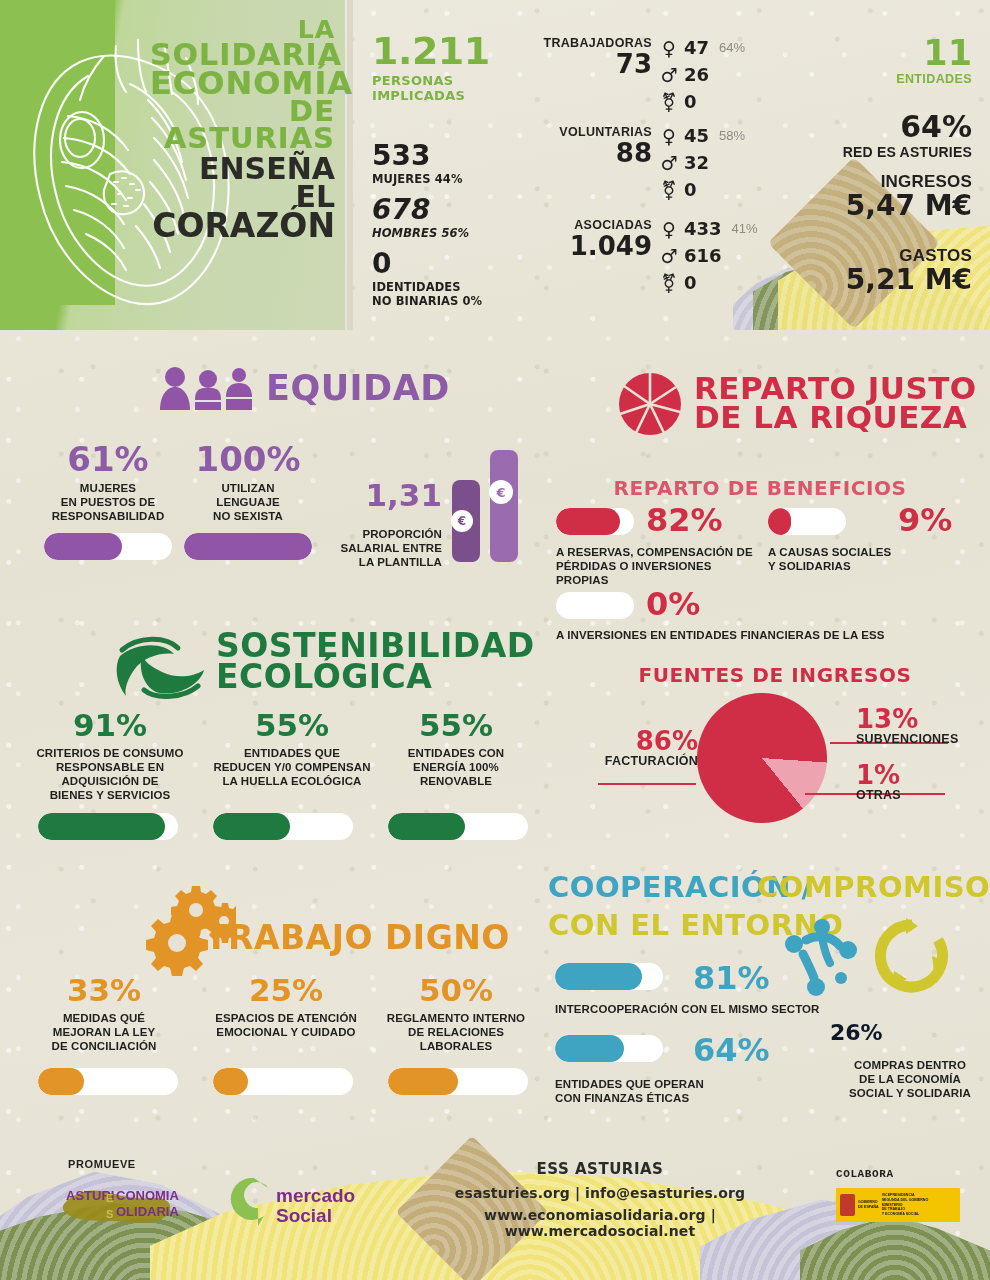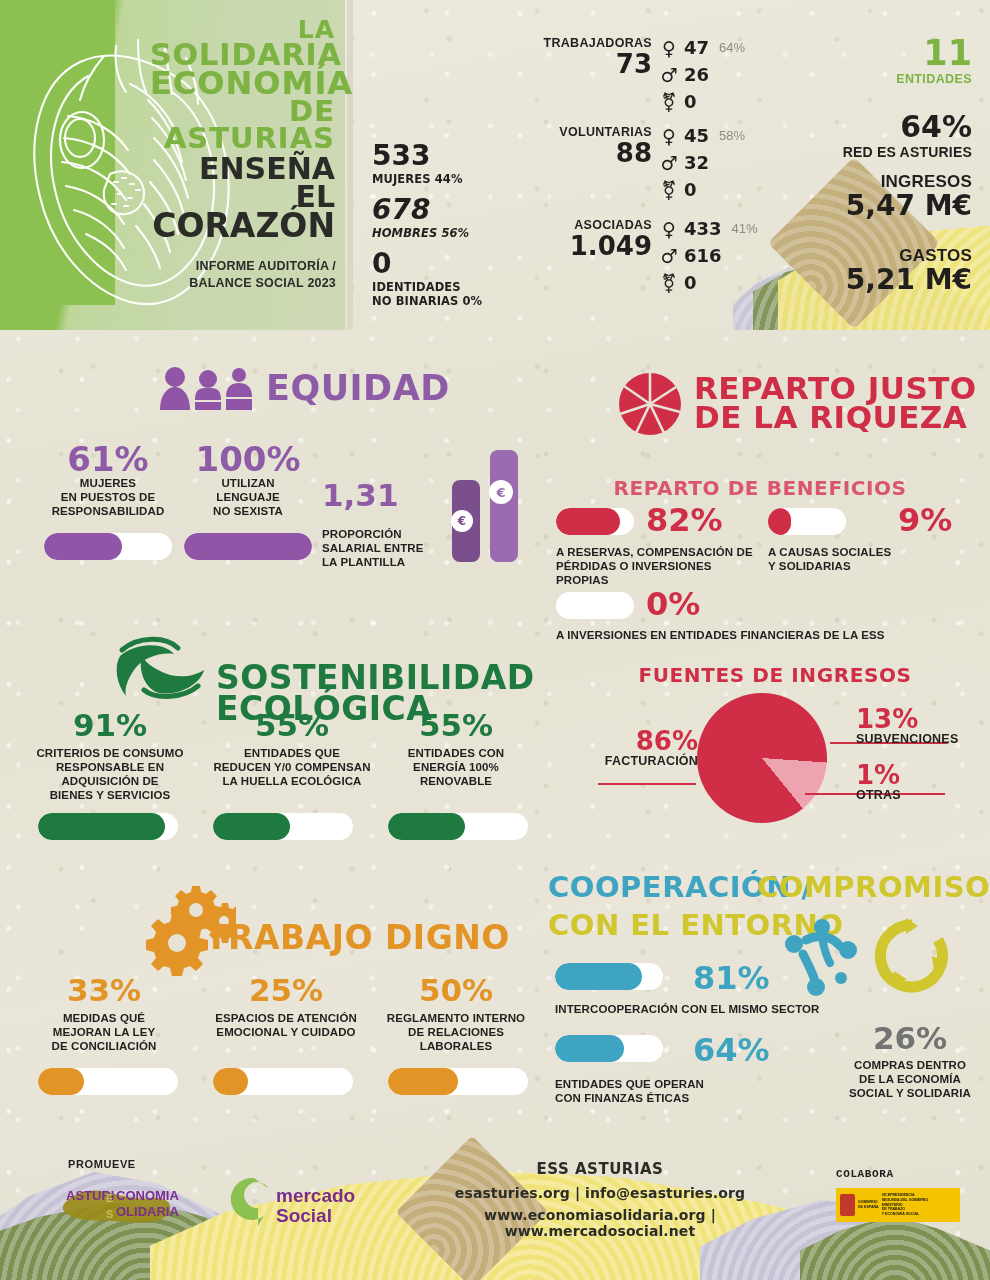--- a/index.html
+++ b/index.html
@@ -116,24 +116,24 @@
 
   .bar { height:27px; border-radius:13.5px; background:#ffffff; position:relative; overflow:hidden; box-shadow:0 0 0 0 transparent; }
   .bar .fill { position:absolute; left:0; top:0; bottom:0; border-radius:13.5px; }
 
   
   .eq-icon { position:absolute; left:158px; top:366px; width:96px; height:44px; }
   .eq-title { position:absolute; left:266px; top:372px; font-size:35px; color:#8e5ba6; }
   .eq-c1 { position:absolute; left:38px; top:442px; width:140px; text-align:center; }
   .eq-c2 { position:absolute; left:178px; top:442px; width:140px; text-align:center; }
   .eq-c1 .pct-big, .eq-c2 .pct-big { font-size:34px; color:#8e5ba6; }
-  .eq-c1 .lbl, .eq-c2 .lbl { }
+  .eq-c1 .lbl, .eq-c2 .lbl { margin-top:5px; }
   .eq-b1 { position:absolute; left:44px; top:533px; width:128px; }
   .eq-b2 { position:absolute; left:184px; top:533px; width:128px; }
-  .eq-ratio { position:absolute; left:322px; top:480px; width:120px; text-align:left; }
+  .eq-ratio { position:absolute; left:322px; top:480px; width:120px; text-align:right; }
   .eq-ratio .pct-big { font-size:31px; color:#8e5ba6; }
   .eq-ratio .lbl { margin-top:16px; }
   .eq-bars { position:absolute; left:452px; top:442px; width:68px; height:120px; }
   .eq-bar-a { position:absolute; left:0; bottom:0; width:28px; height:82px; background:#7a4f8c; border-radius:8px; }
   .eq-bar-b { position:absolute; left:38px; bottom:0; width:28px; height:112px; background:#9b6bb0; border-radius:8px; }
   .euro-dot { position:absolute; border-radius:50%; background:#fff; display:flex; align-items:center; justify-content:center;
     font-family:"DejaVu Sans",sans-serif; font-weight:bold; }
   .euro-a { left:-1px; top:68px; width:22px; height:22px; font-size:12px; color:#7a4f8c; }
   .euro-b { left:37px; top:38px; width:24px; height:24px; font-size:13px; color:#9b6bb0; }
 
@@ -170,21 +170,21 @@
   .fi-1 { position:absolute; left:856px; top:762px; width:130px; text-align:left; }
   .fi-1 .p { font-size:26px; color:#cf2e46; font-family:"DejaVu Sans",sans-serif; font-weight:bold; line-height:1; }
   .fi-1 .n { font-size:12.5px; color:#201f1d; font-weight:bold; letter-spacing:.2px; }
   .leader { position:absolute; height:2px; background:#cf2e46; }
   .ld-86 { left:598px; top:783px; width:98px; }
   .ld-13 { left:830px; top:742px; width:118px; }
   .ld-1 { left:805px; top:793px; width:140px; }
 
   
   .so-icon { position:absolute; left:112px; top:636px; width:96px; height:64px; }
-  .so-title { position:absolute; left:216px; top:630px; font-size:33px; color:#1f7a3f;margin-top:32px; }
+  .so-title { position:absolute; left:216px; top:630px; font-size:33px; color:#1f7a3f; }
   .so-c1 { position:absolute; left:24px; top:710px; width:172px; text-align:center; }
   .so-c2 { position:absolute; left:202px; top:710px; width:180px; text-align:center; }
   .so-c3 { position:absolute; left:386px; top:710px; width:140px; text-align:center; }
   .so-c1 .pct-big, .so-c2 .pct-big, .so-c3 .pct-big { font-size:31px; color:#1f7a3f; }
   .so-c1 .lbl, .so-c2 .lbl, .so-c3 .lbl { margin-top:5px; }
   .so-b1 { position:absolute; left:38px; top:813px; width:140px; }
   .so-b2 { position:absolute; left:213px; top:813px; width:140px; }
   .so-b3 { position:absolute; left:388px; top:813px; width:140px; }
 
   
@@ -204,21 +204,21 @@
   .co-t2 { position:absolute; left:757px; top:874px; font-size:29px; color:#d0c62e; }
   .co-t3 { position:absolute; left:548px; top:912px; font-size:29px; color:#d0c62e; }
   .co-icon-people { position:absolute; left:782px; top:918px; width:86px; height:78px; }
   .co-icon-cycle { position:absolute; left:872px; top:916px; width:80px; height:80px; }
   .co-b1 { position:absolute; left:555px; top:963px; width:108px; }
   .co-p1 { position:absolute; left:693px; top:962px; font-size:32px; color:#3fa4c2; }
   .co-l1 { position:absolute; left:555px; top:1002px; width:330px; }
   .co-b2 { position:absolute; left:555px; top:1035px; width:108px; }
   .co-p2 { position:absolute; left:693px; top:1034px; font-size:32px; color:#3fa4c2; }
   .co-l2 { position:absolute; left:555px; top:1077px; width:220px; }
-  .co-p3 { position:absolute; left:830px; top:1020px; width:160px; text-align:center; font-size:31px; color:#737373;
+  .co-p3 { position:absolute; left:830px; top:1020px; width:160px; text-align:left; font-size:22px; color:#0f172a;
      font-family:"DejaVu Sans",sans-serif; font-weight:bold; }
   .co-l3 { position:absolute; left:830px; top:1058px; width:160px; text-align:center; }
 
   
   .footer { position:absolute; left:0; top:1130px; width:990px; height:150px; overflow:hidden; }
   .f-hill { position:absolute; }
   .f-lilac { left:-20px; top:24px; width:300px; height:126px; background:#c6c3d6;
      clip-path: polygon(0% 60%, 16% 34%, 38% 14%, 60% 24%, 82% 50%, 100% 72%, 100% 100%, 0% 100%); }
   .f-green { left:-20px; top:62px; width:330px; height:88px; background:#7d9152;
      clip-path: polygon(0% 52%, 18% 28%, 40% 12%, 62% 22%, 84% 46%, 100% 66%, 100% 100%, 0% 100%); }
@@ -286,37 +286,37 @@
   </svg>
 
   <div class="hdr-title">
     <div class="l l1">LA</div>
     <div class="l l3">SOLIDARIA</div>
     <div class="l l2">ECONOMÍA</div>
     <div class="l l4">DE ASTURIAS</div>
     <div class="b b1">ENSEÑA EL</div>
     <div class="b b2">CORAZÓN</div>
   </div>
-  <div class="hdr-sub">
-    <span>INFORME AUDITORÍA /</span><br>
-    <span>BALANCE SOCIAL 2023</span>
-  </div>
 
   <div class="hdr-right-bg">
     <div class="hill hill-lilac">
         <div class="ripples"></div>
       </div>
     <div class="hill hill-green">
         <div class="ripples"></div>
       </div>
     <div class="hill hill-yellow">
         <div class="ripples"></div>
       </div>
   </div>
 
+  <div class="kpi-1211 big-num">
+    <div class="v">1.211</div>
+    <div class="l">PERSONAS<br>IMPLICADAS</div>
+  </div>
   <div class="kpi-blk kpi-533 big-num">
     <div class="v">533</div>
     <div class="l">MUJERES 44%</div>
   </div>
   <div class="kpi-blk kpi-678 big-num">
     <div class="v">678</div>
     <div class="l">HOMBRES 56%</div>
   </div>
   <div class="kpi-blk kpi-0 big-num">
     <div class="v">0</div>

